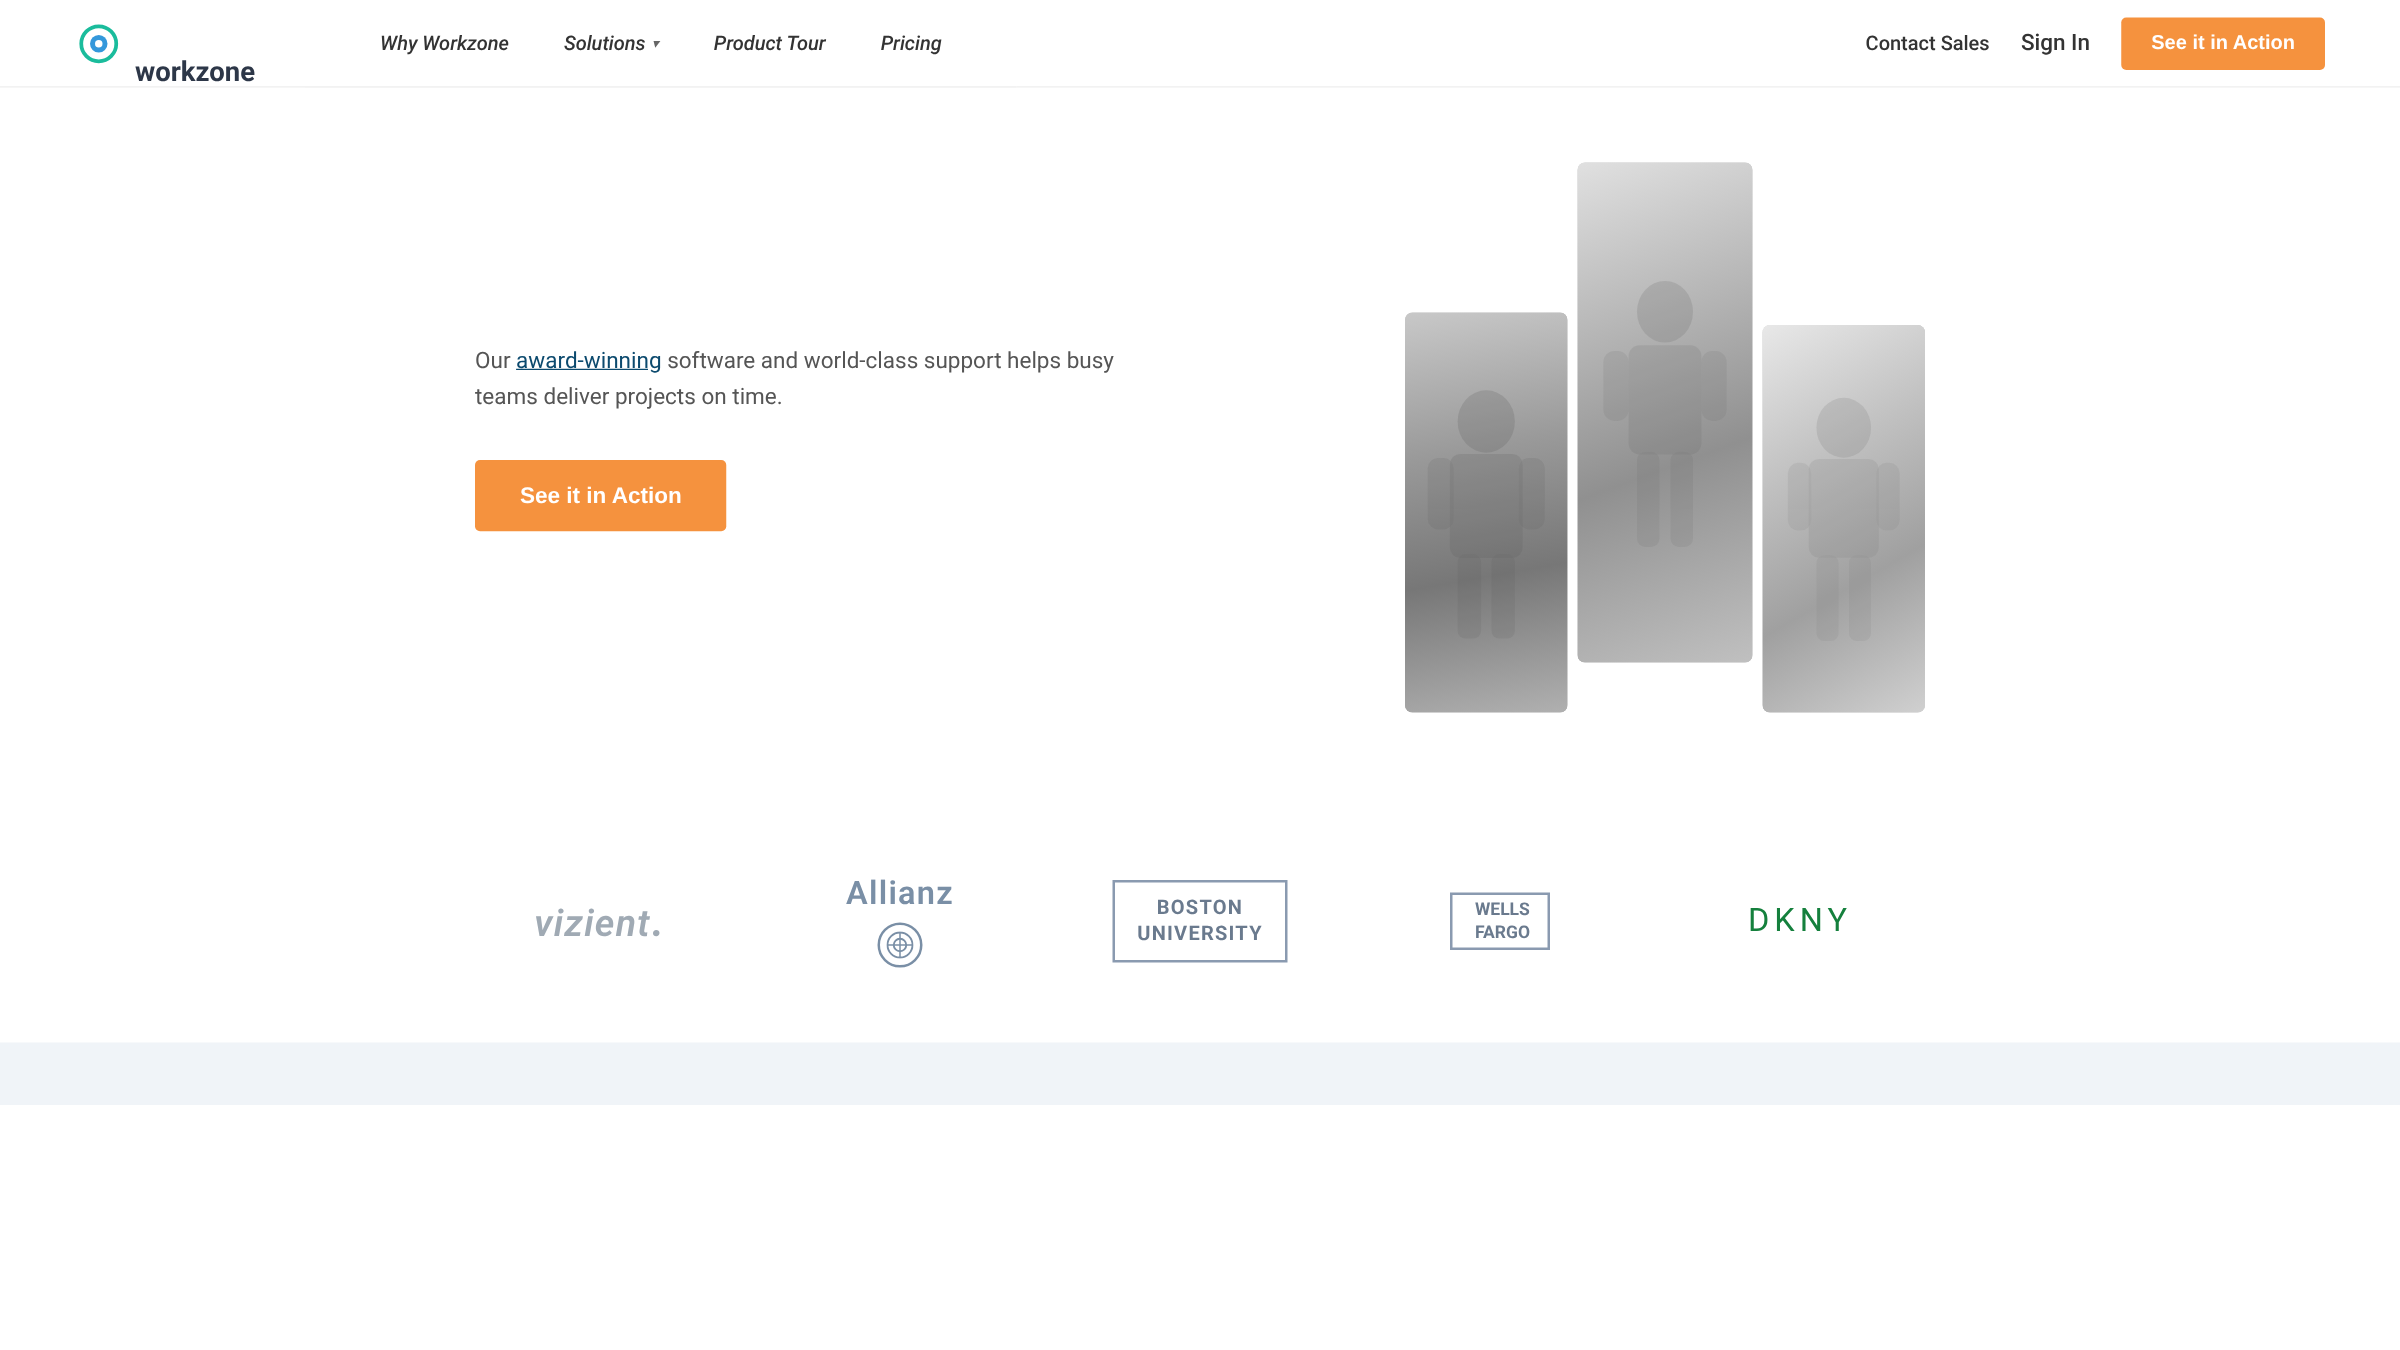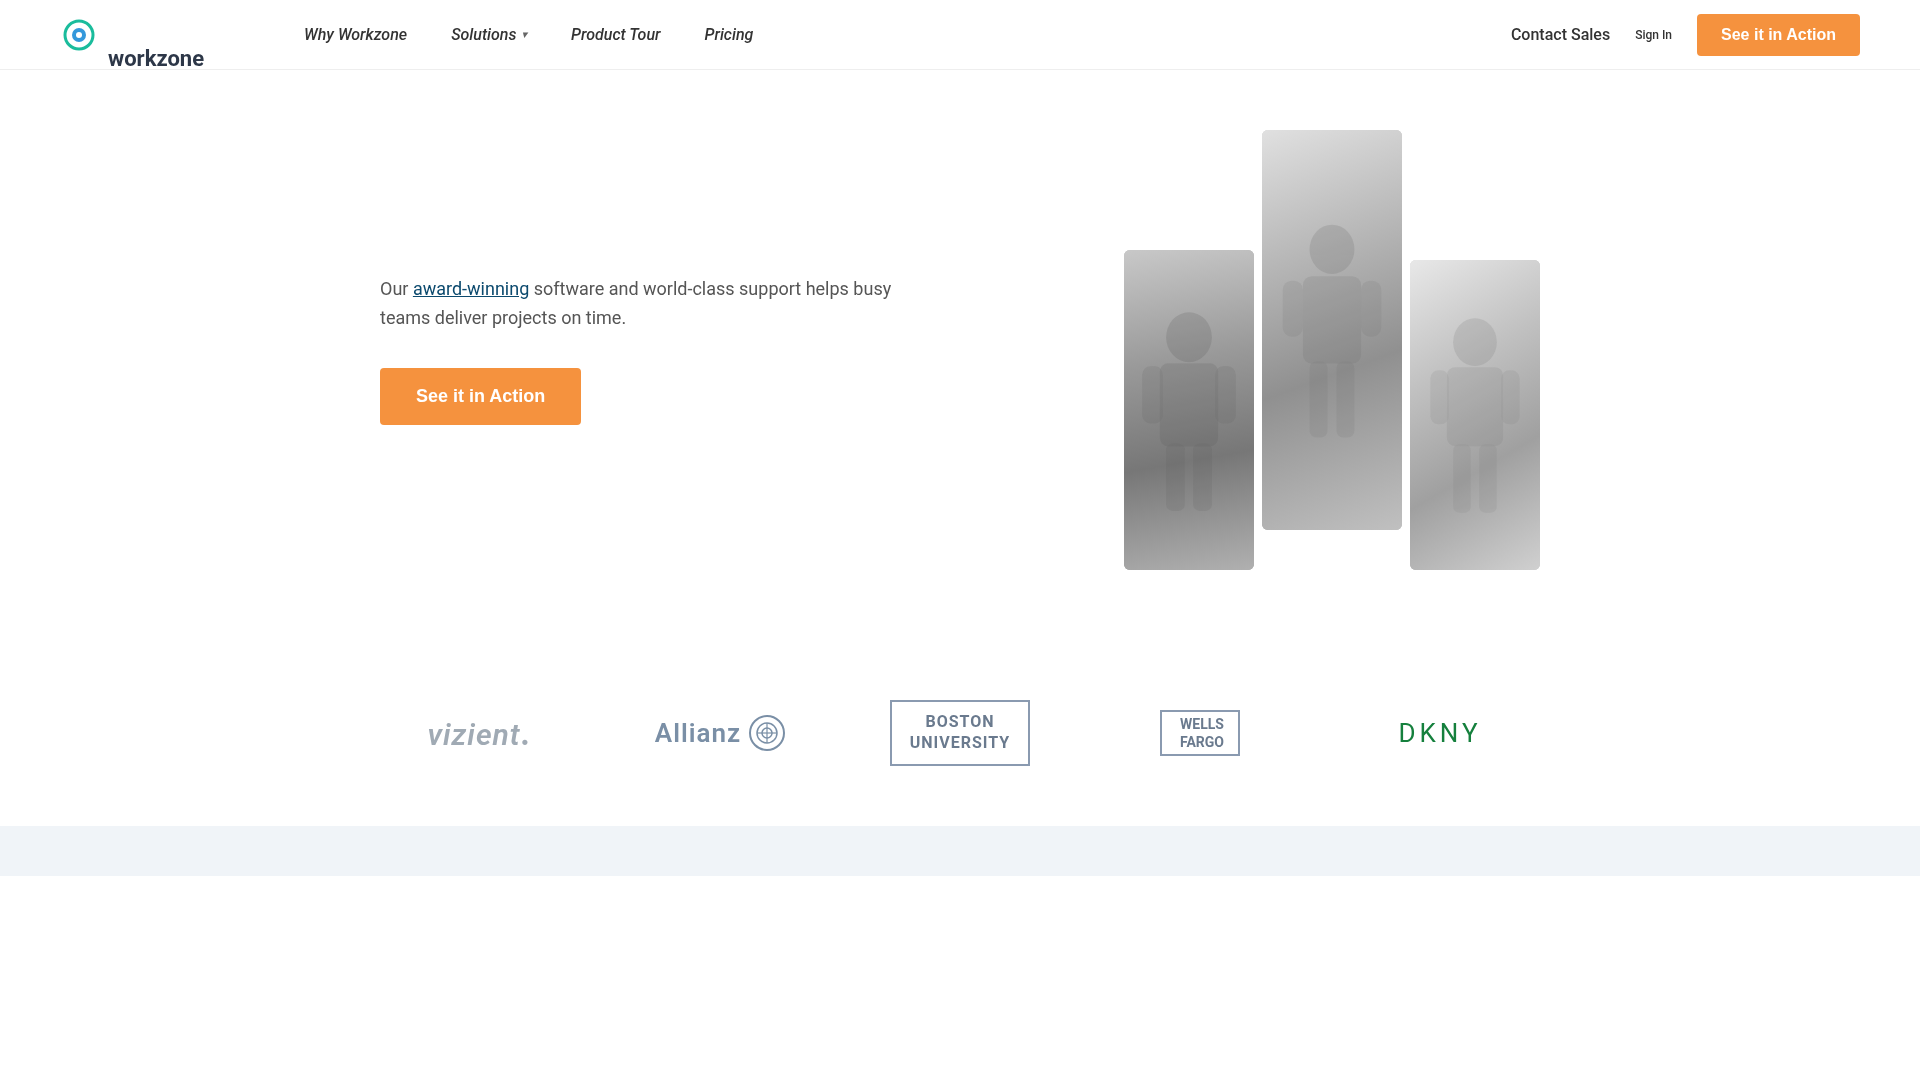--- a/index.html
+++ b/index.html
@@ -13,21 +13,21 @@
     }
     .nav-logo { display: flex; align-items: center; gap: 10px; text-decoration: none; }
     .logo-icon { width: 38px; height: 38px; }
     .nav-left { display: flex; align-items: center; gap: 40px; }
     .nav-links { display: flex; align-items: center; gap: 44px; font-style: italic; }
     .nav-link { text-decoration: none; color: #333; font-size: 16px; font-weight: 500; cursor: pointer; }
     .solutions-link { display: flex; align-items: center; gap: 5px; }
     .chevron { font-size: 11px; color: #666; }
     .nav-right { display: flex; align-items: center; gap: 25px; }
     .contact-sales { text-decoration: none; color: #333; font-size: 16px; font-weight: 500; }
-    .sign-in { text-decoration: none; color: #333; font-size: 12px; font-weight: 500; }
+    .sign-in { text-decoration: none; color: #333; font-size: 18px; font-weight: 500; }
     .btn-cta {
       background: #f5923e; color: #fff; border: none; padding: 12px 24px;
       border-radius: 4px; font-size: 16px; font-weight: 600; cursor: pointer;
       white-space: nowrap;
     }
 
     
     .hero {
       display: flex; align-items: center; justify-content: space-between;
       padding: 60px 120px 80px 120px; max-width: 1400px; margin: 0 auto;
@@ -92,21 +92,21 @@
     .logo-item {
       display: flex; align-items: center; justify-content: center;
       flex: 1;
     }
     .logo-text {
       font-size: 26px; font-weight: 600; color: #aaa; letter-spacing: 1px;
       user-select: none;
     }
     .vizient-logo { font-size: 28px; color: #a0aab4; letter-spacing: 2px; }
     .vizient-logo span { font-size: 32px; }
-    .allianz-logo { display: flex; align-items: center; gap: 8px; color: #7a8fa6; font-size: 24px; font-weight: 600; }
+    .allianz-logo { display: flex; align-items: center; gap: 8px; color: #7a8fa6; font-size: 24px; font-weight: 600; flex-direction: column; }
     .allianz-icon {
       width: 36px; height: 36px; border: 2px solid #7a8fa6; border-radius: 50%;
       display: flex; align-items: center; justify-content: center; font-size: 16px; color: #7a8fa6;
     }
     .boston-logo {
       border: 2px solid #8a9ab0; padding: 10px 18px; color: #6a7a8e;
       font-size: 16px; font-weight: 700; text-align: center; line-height: 1.3;
       letter-spacing: 1px;
     }
     .wells-logo {

